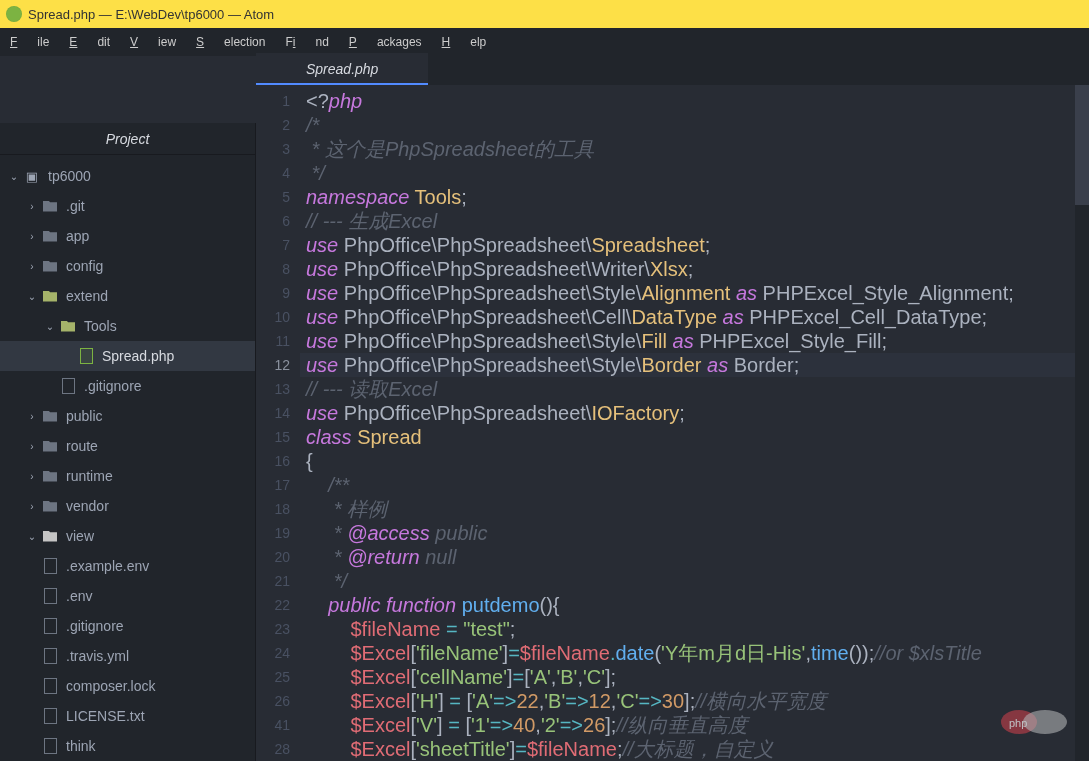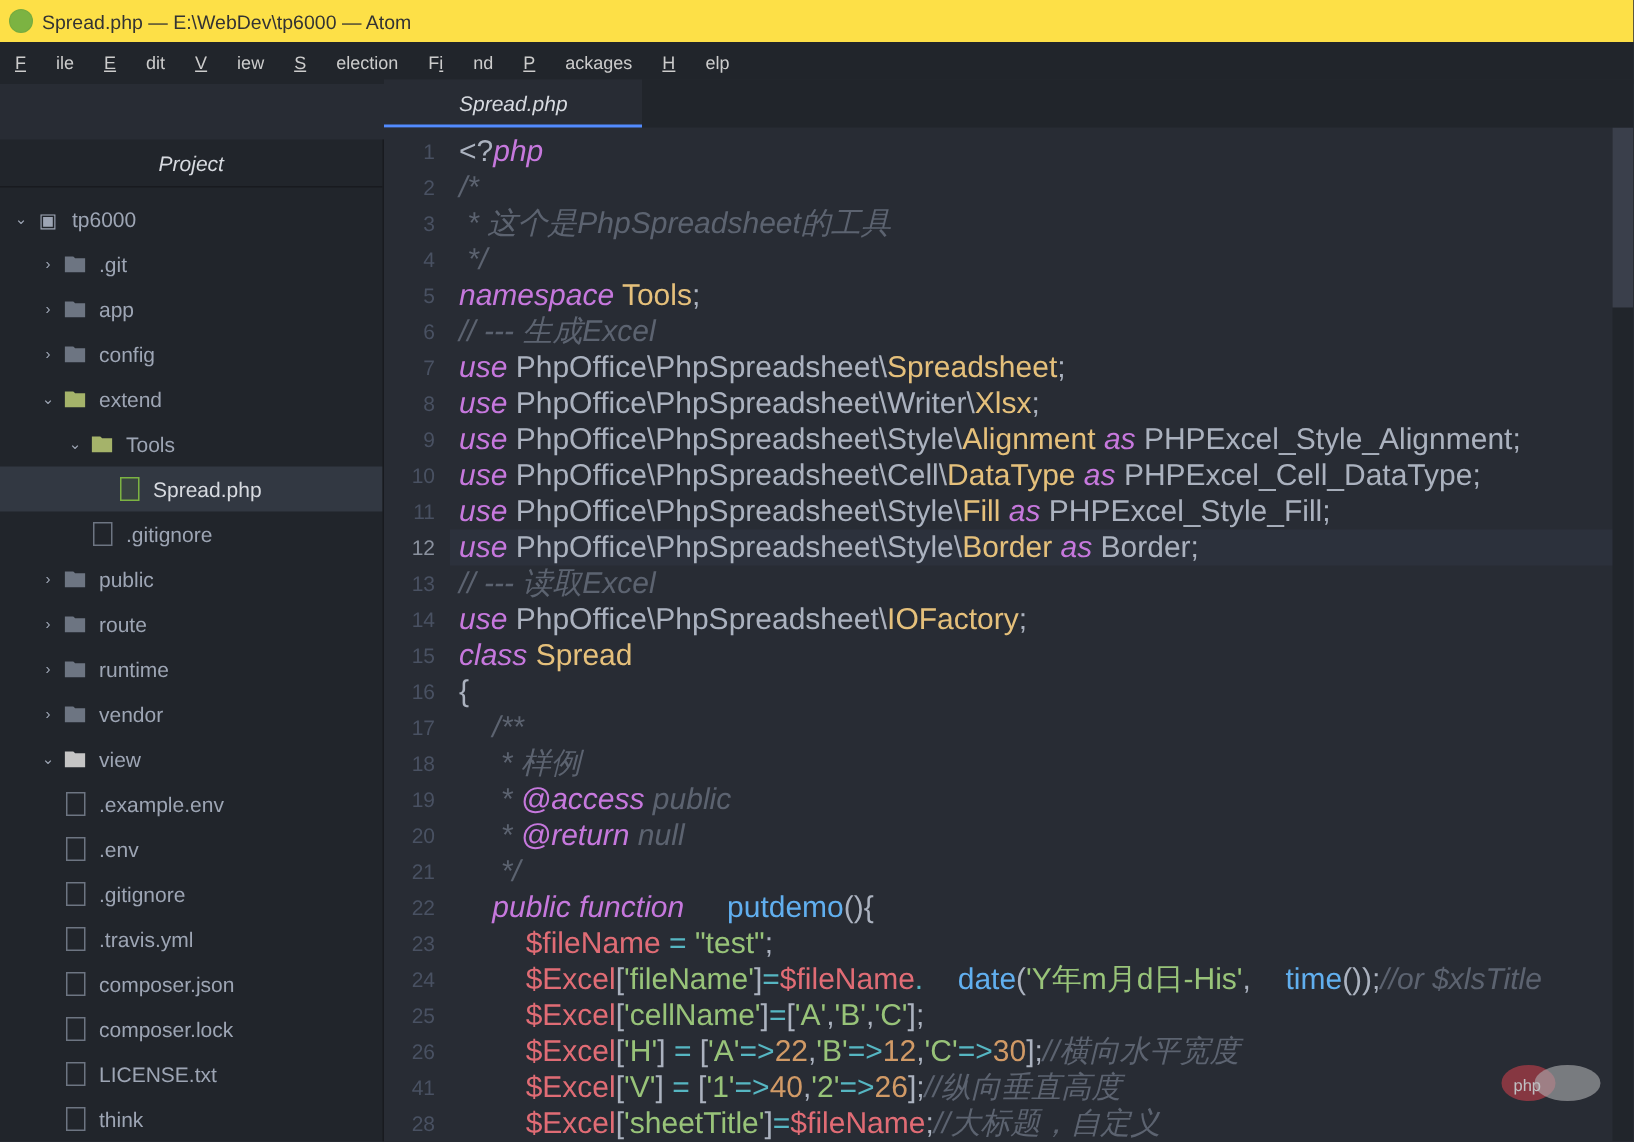--- a/index.html
+++ b/index.html
@@ -33,21 +33,21 @@
 .gutter { width: 44px; text-align: right; padding-right: 10px; color: #495162; font-size: 14px; line-height: 24px; padding-top: 4px; background: #282c34; }
 .code { flex: 1; font-family: Consolas, "Courier New", monospace; font-size: 20px; line-height: 24px; padding-top: 4px; white-space: pre; position: relative; }
 .code .line { height: 24px; padding-left: 6px; }
 .code .line.hl { background: #2c313c; }
 .minimap { position: absolute; right: 0; top: 0; width: 14px; height: 100%; background: #21252b; }
 .minimap .thumb { position: absolute; top: 0; width: 100%; height: 120px; background: #3a3f4b; }
 .kw { color: #c678dd; font-style: italic; }
 .pl { color: #abb2bf; }
 .cm { color: #5c6370; font-style: italic; }
 .cl { color: #e5c07b; }
-.fn { color: #61afef; margin-left: 23px; }
+.fn { color: #61afef; }
 .st { color: #98c379; }
 .va { color: #e06c75; }
 .nu { color: #d19a66; }
 .op { color: #56b6c2; }
 .dt { color: #c678dd; }
 .watermark { position: absolute; right: 20px; bottom: 24px; opacity: 0.7; }
 .watermark svg { display: block; }
 </style>
 </head>
 <body>
@@ -149,25 +149,20 @@
           </div>
           <div class="tree-row indent-1">
             <span class="twisty"></span>
             <span class="icon icon-file"></span>
             <span>.gitignore</span>
           </div>
           <div class="tree-row indent-1">
             <span class="twisty"></span>
             <span class="icon icon-file"></span>
             <span>.travis.yml</span>
-          </div>
-          <div class="tree-row indent-1">
-            <span class="twisty"></span>
-            <span class="icon icon-file"></span>
-            <span>composer.json</span>
           </div>
           <div class="tree-row indent-1">
             <span class="twisty"></span>
             <span class="icon icon-file"></span>
             <span>composer.lock</span>
           </div>
           <div class="tree-row indent-1">
             <span class="twisty"></span>
             <span class="icon icon-file"></span>
             <span>LICENSE.txt</span>

